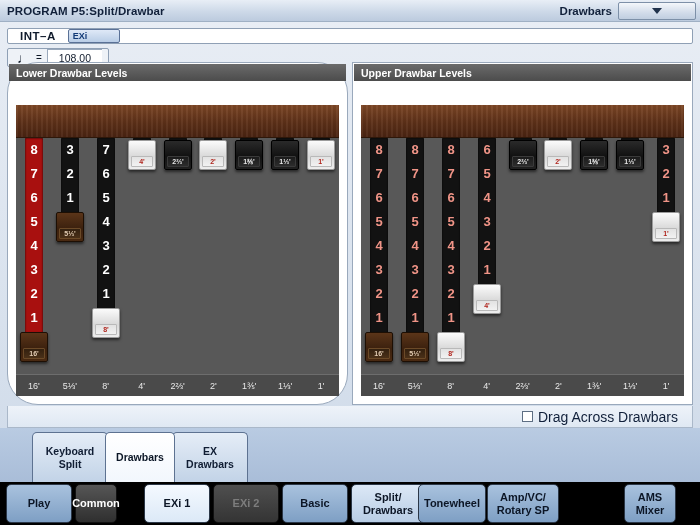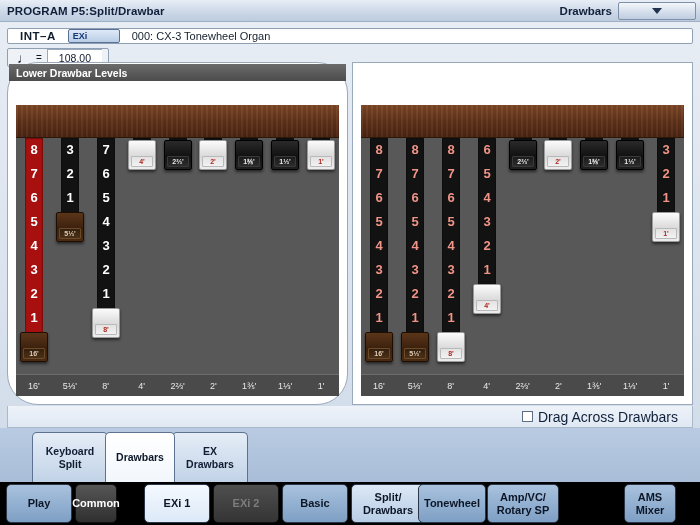--- a/index.html
+++ b/index.html
@@ -182,21 +182,20 @@
       </div>
     </div>
   </div>
 
   <div class="progbar">
     <div class="progmain">
       <span class="intlbl">INT–A</span>
       <span class="exibadge">
         <span>EXi</span>
       </span>
-      <span class="progname">000: CX-3 Tonewheel Organ</span>
     </div>
     <div class="tempobox">
       <span class="note">♩</span>
       <span class="eq">=</span>
       <span class="tempoval">108.00</span>
     </div>
   </div>
 
   <div class="panel" id="panel-lower">
     <div class="panel-hd">
@@ -298,20 +297,23 @@
           <div>2⅔'</div>
           <div>2'</div>
           <div>1⅗'</div>
           <div>1⅓'</div>
           <div>1'</div>
         </div>
     </div>
   </div>
 
   <div class="panel" id="panel-upper">
+    <div class="panel-hd">
+      <span>Upper Drawbar Levels</span>
+    </div>
     <div class="board">
       <div class="wood"></div>
       <div class="bars" id="bars-upper">
           <div class="bar" style="left: 4px;">
             <div class="stem" style="height: 200px;"></div>
             <div class="track pink" style="height: 198px;">
               <i style="height: 24px; line-height: 24px;">8</i>
               <i style="height: 24px; line-height: 24px;">7</i>
               <i style="height: 24px; line-height: 24px;">6</i>
               <i style="height: 24px; line-height: 24px;">5</i>

